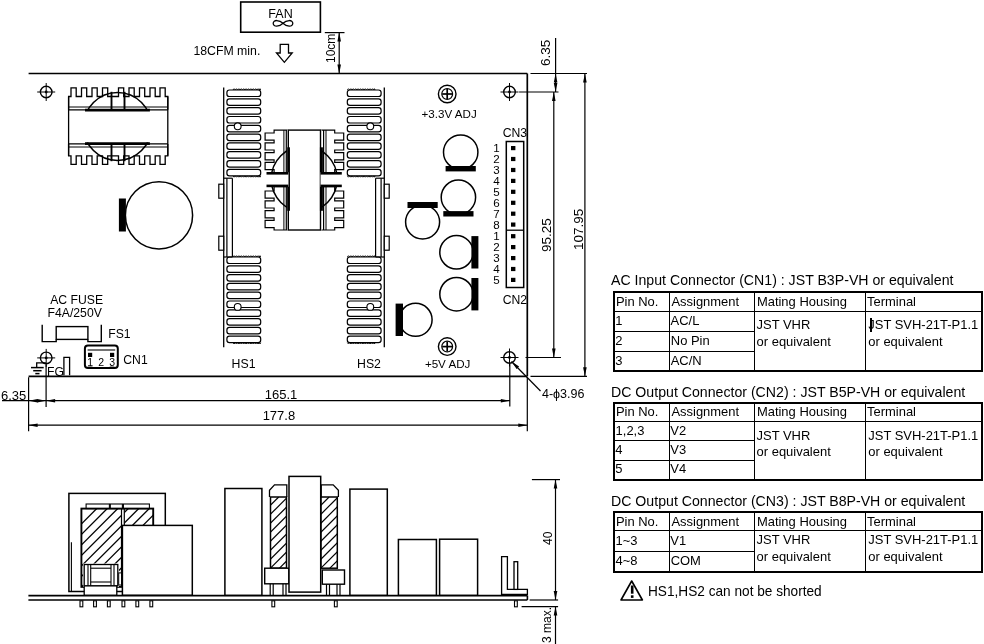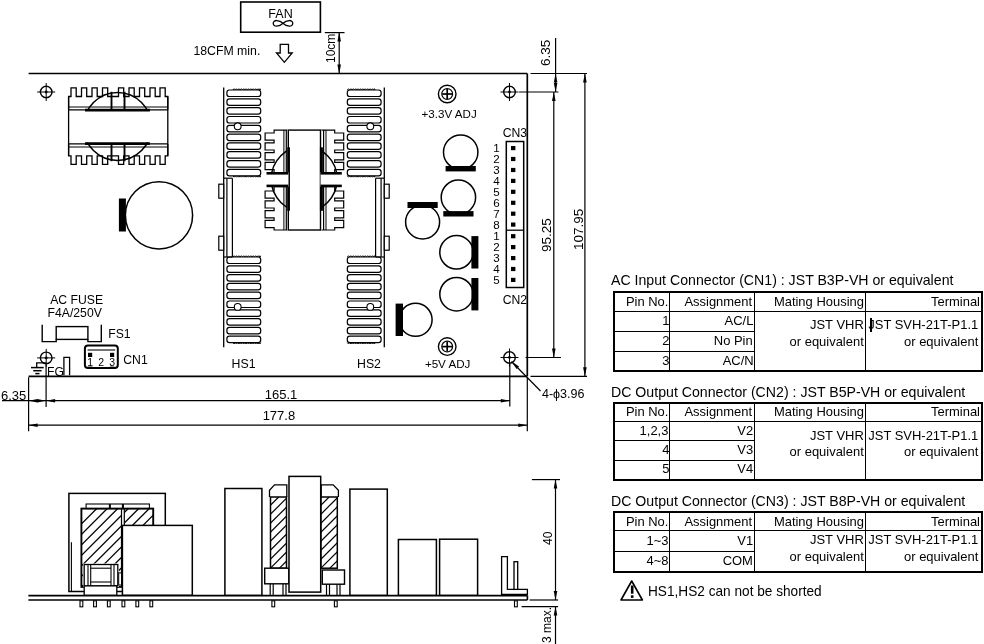--- a/index.html
+++ b/index.html
@@ -3,21 +3,21 @@
 <style>
 html,body { margin:0; padding:0; background:#fff; }
 body { width:984px; height:644px; position:relative; overflow:hidden;
        font-family:"Liberation Sans", sans-serif; }
 svg text { font-family:"Liberation Sans", sans-serif; }
 #draw { position:absolute; left:0; top:0; }
 .thead { position:absolute; left:610.9px; width:500px; font-size:14.6px; color:#000;
          transform:scaleX(0.969); transform-origin:0 0; white-space:nowrap; }
 table.spec { position:absolute; left:613.2px; border-collapse:collapse; table-layout:fixed;
              border:2px solid #000; }
-table.spec td { border:1.3px solid #000; text-align:right; vertical-align:middle;
+table.spec td { border:1.3px solid #000; text-align:left; vertical-align:middle;
                 padding:0; font-size:13.5px; color:#000; line-height:1.22; }
 table.spec td span { display:inline-block; transform:scaleX(0.96); transform-origin:center; white-space:nowrap; }
 .warn { position:absolute; left:617px; top:578px; }
 .wtext { position:absolute; left:648px; top:582.5px; font-size:14.6px; color:#000;
          transform:scaleX(0.935); transform-origin:0 0; white-space:nowrap; }
 </style></head>
 <body>
 <svg id="draw" width="984" height="644" viewBox="0 0 984 644">
 <defs>
 <clipPath id="hclip1">

